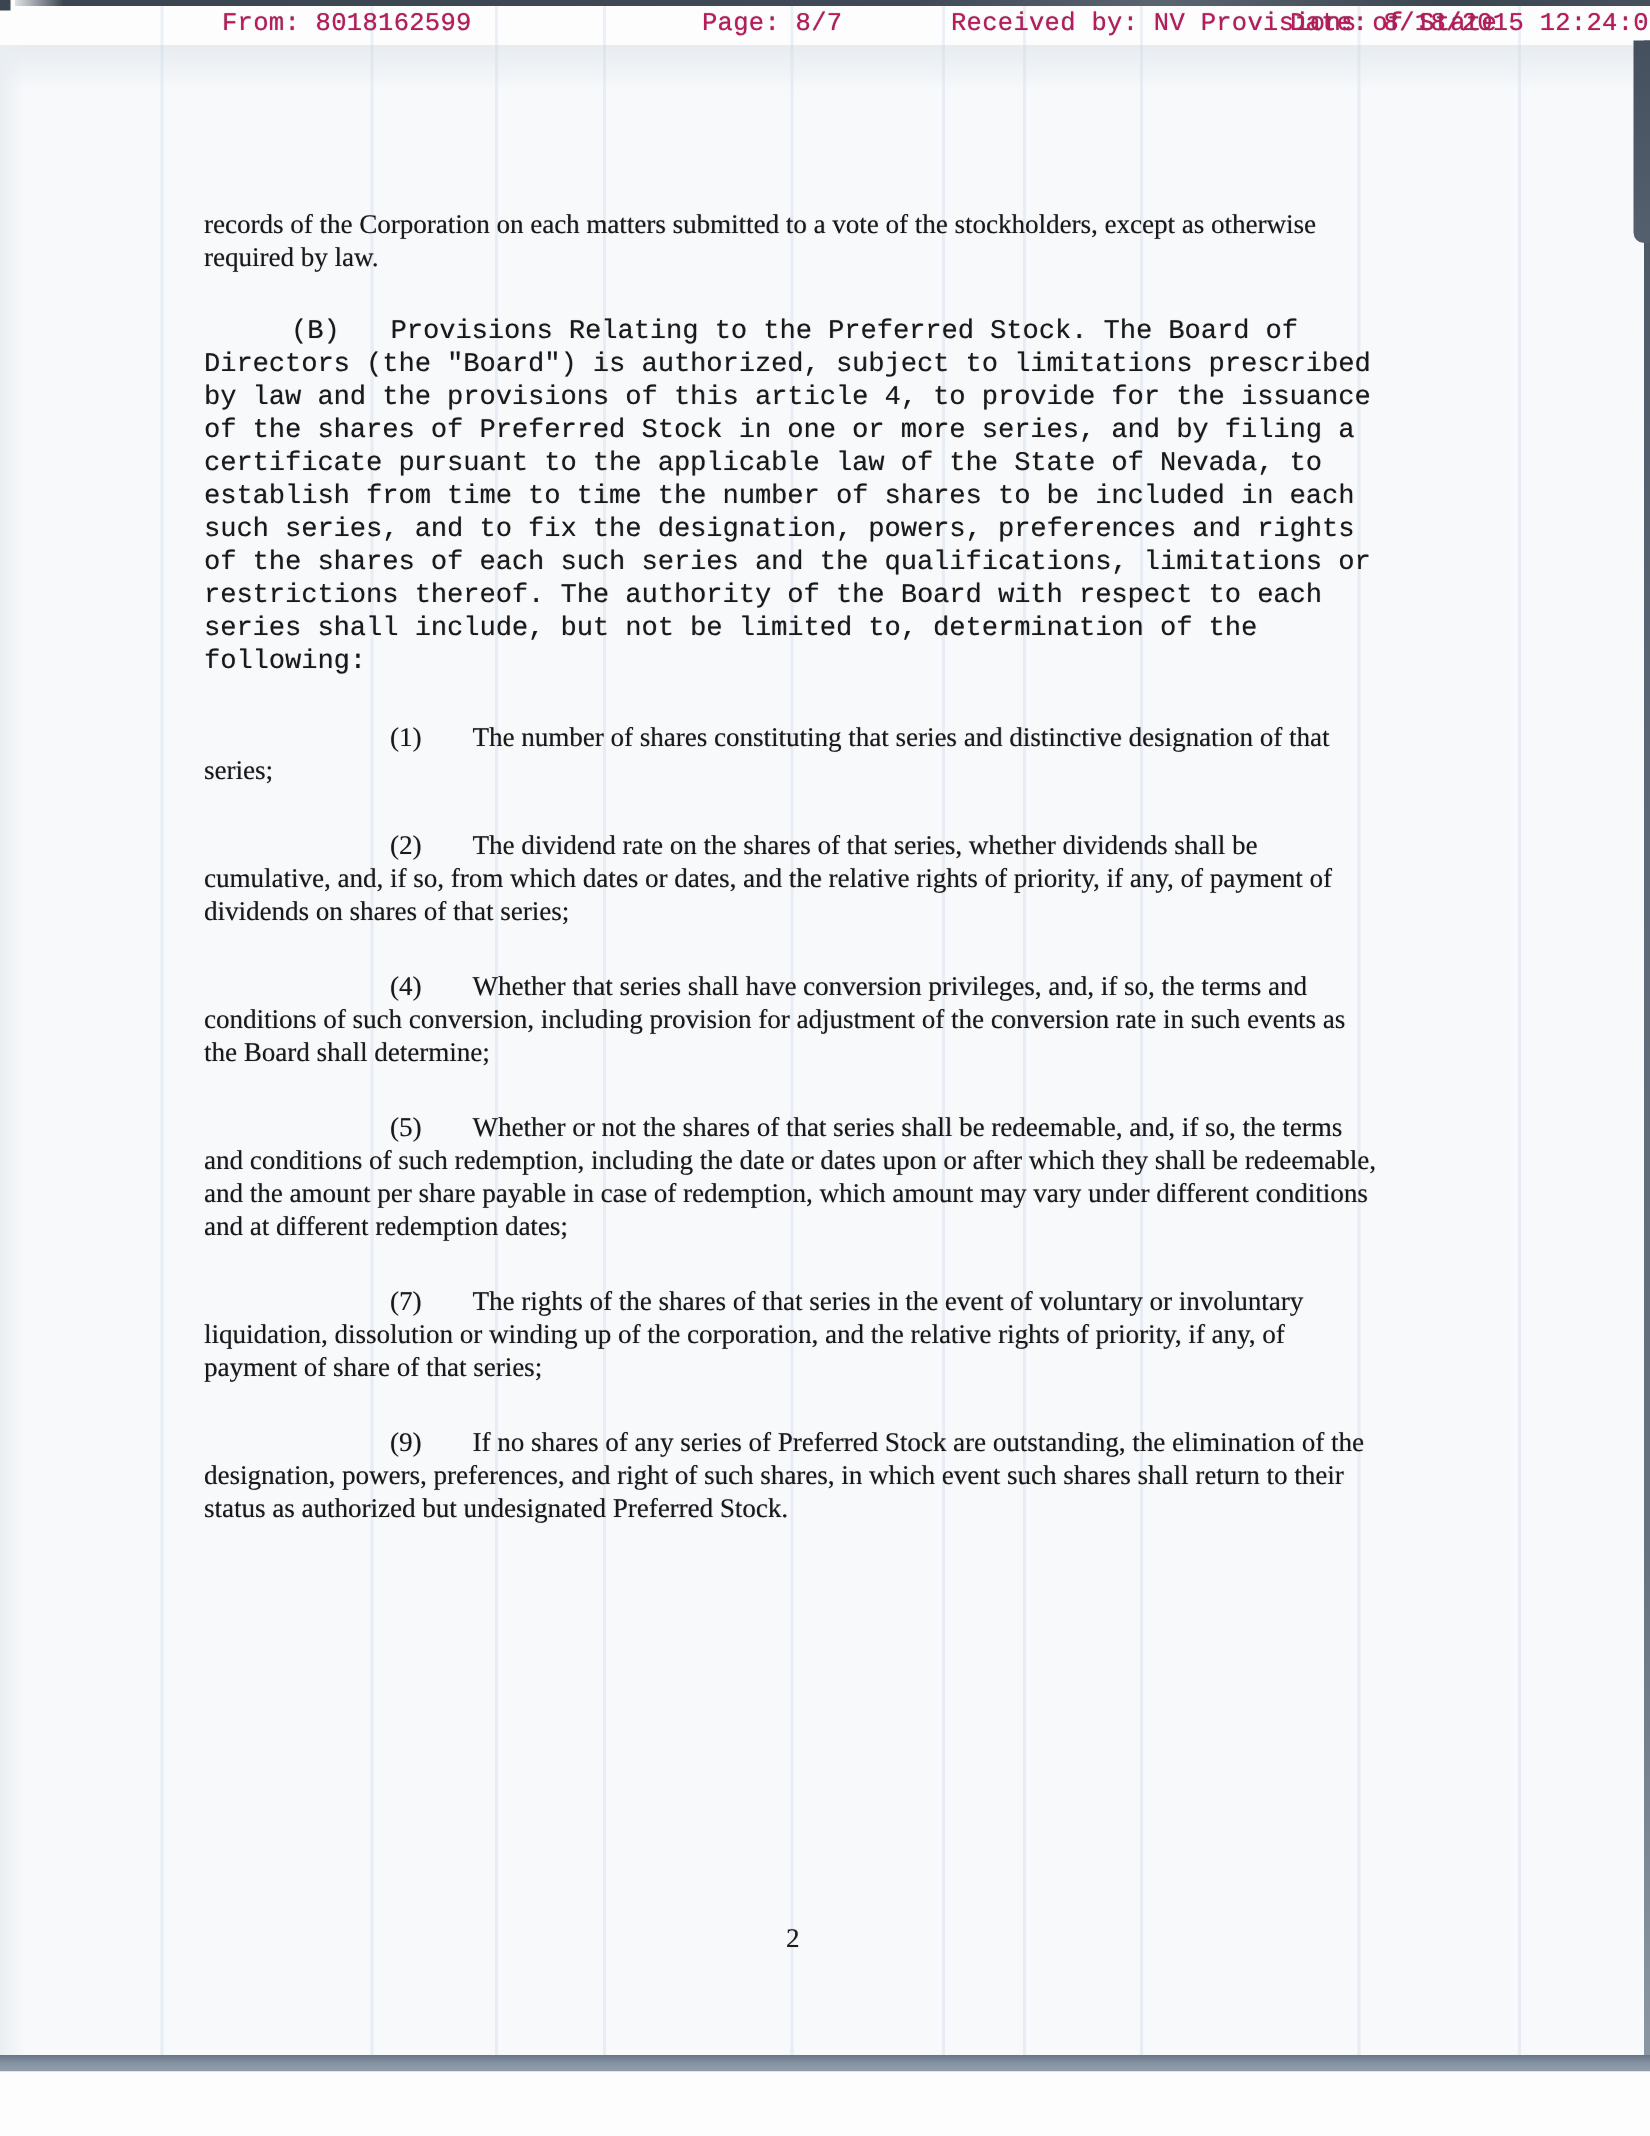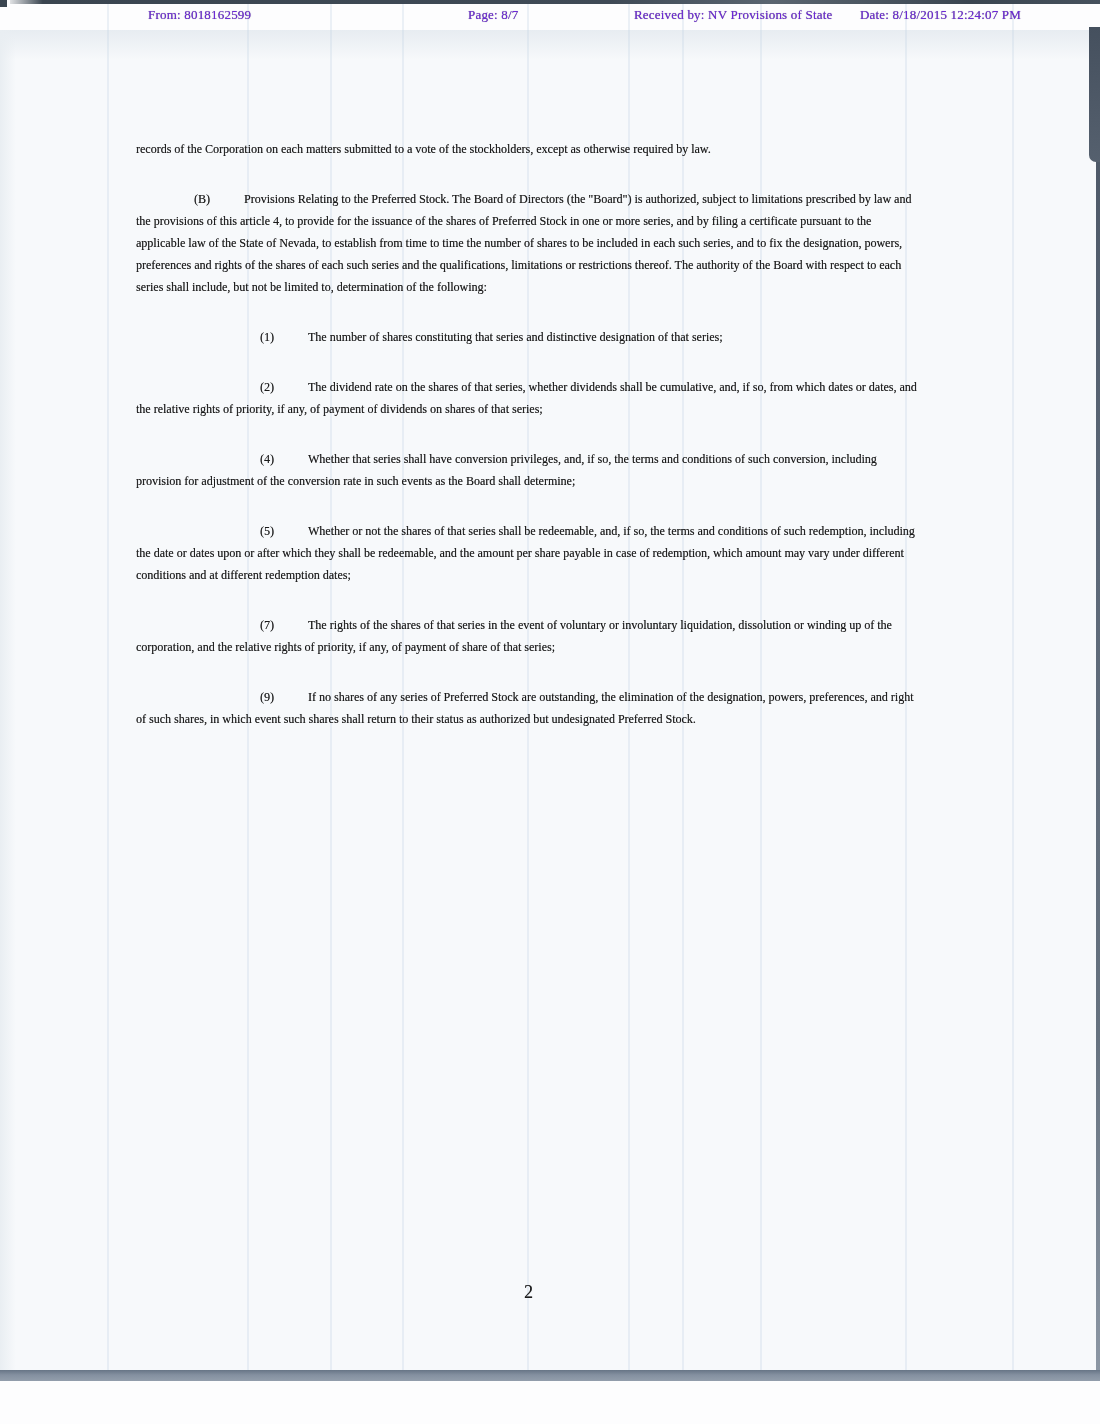--- a/index.html
+++ b/index.html
@@ -41,38 +41,38 @@
     position:absolute;left:0;top:30px;width:16px;height:1340px;
     background:linear-gradient(90deg,#e9eef2, rgba(233,238,242,0));
   }
   .streak{
     position:absolute;top:0;width:2px;height:1370px;
     background:#bdd2e2;opacity:.28;
   }
   
   .fax-header span{
     position:absolute;top:7px;
-    font-family:Liberation Serif, serif;
-    font-size:13px;color:#6d28d9;letter-spacing:.2px;
+    font-family:Liberation Mono, monospace;
+    font-size:17px;color:#be185d;letter-spacing:.2px;
     text-shadow:0 0 .7px rgba(66,69,72,.75);
     white-space:nowrap;
   }
   .fh-from{left:148px;}
   .fh-page{left:468px;}
   .fh-recv{left:634px;}
   .fh-date{left:860px;}
   
   .page-text{
     position:absolute;left:136px;top:138px;width:784px;
-    font-size:12px;line-height:22px;color:#191919;
+    font-size:18px;line-height:22px;color:#191919;
     text-shadow:.2px .2px .5px rgba(10,10,10,.5);
   }
   .page-text p{margin:0 0 28px 0;text-indent:124px;}
   .page-text p.intro{text-indent:0;}
-  .page-text p.section-b{text-indent:58px;}
+  .page-text p.section-b{text-indent:58px;font-family:Liberation Mono, monospace;}
   .ptab{display:inline-block;width:34px;}
   .page-number{
     position:absolute;left:524px;top:1282px;
     font-size:18px;color:#1c1c1c;
     text-shadow:.2px .2px .5px rgba(10,10,10,.5);
   }
 </style>
 </head>
 <body>
 

